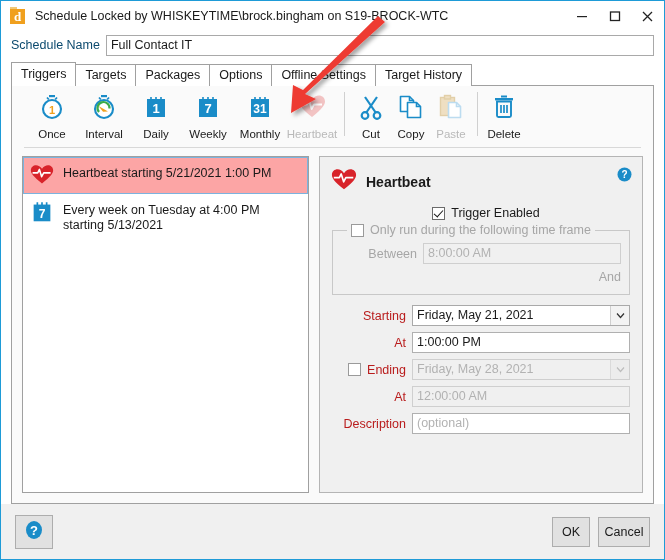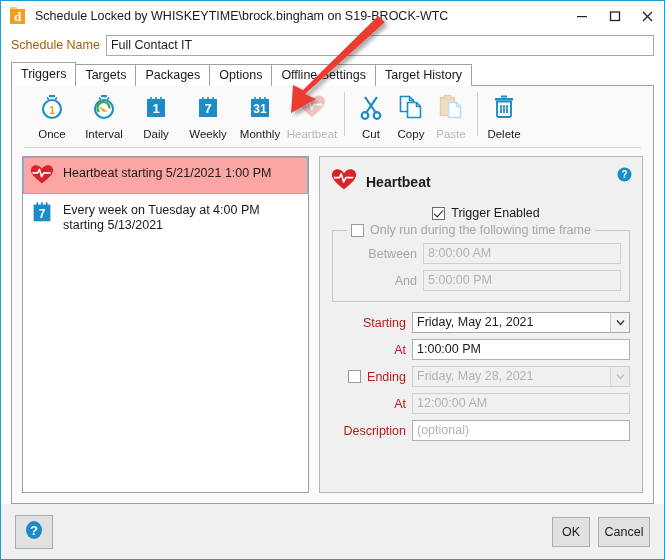--- a/index.html
+++ b/index.html
@@ -85,21 +85,21 @@
   .namerow {
     height: 28px;
     min-height: 28px;
     display: flex;
     align-items: center;
     padding: 0 10px;
     background: #ffffff;
   }
   .namelabel {
     font-size: 12.5px;
-    color: #a16207;
+    color: #0c4a6e;
     margin-right: 6px;
     white-space: nowrap;
   }
   .nameinput {
     flex: 1;
     height: 21px;
     box-sizing: border-box;
     border: 1px solid #a9a9a9;
     background: #ffffff;
     font-family: "Liberation Sans", sans-serif;
@@ -629,21 +629,20 @@
             <div class="cb dim"></div>
             <div class="lbl dim">Only run during the following time frame</div>
           </div>
 
           <div class="frow">
             <div class="flabel dim">Between</div>
             <div class="fld disabled" style="width:198px;">8:00:00 AM</div>
           </div>
           <div class="frow">
             <div class="flabel dim">And</div>
-            <div class="fld disabled" style="width:198px;">5:00:00 PM</div>
           </div>
         </div>
 
         <div class="detail-fields">
 
           <div class="frow">
             <div class="flabel">Starting</div>
             <div class="combo grow">
               <div class="cval">Friday, May 21, 2021</div>
               <div class="carrow">

